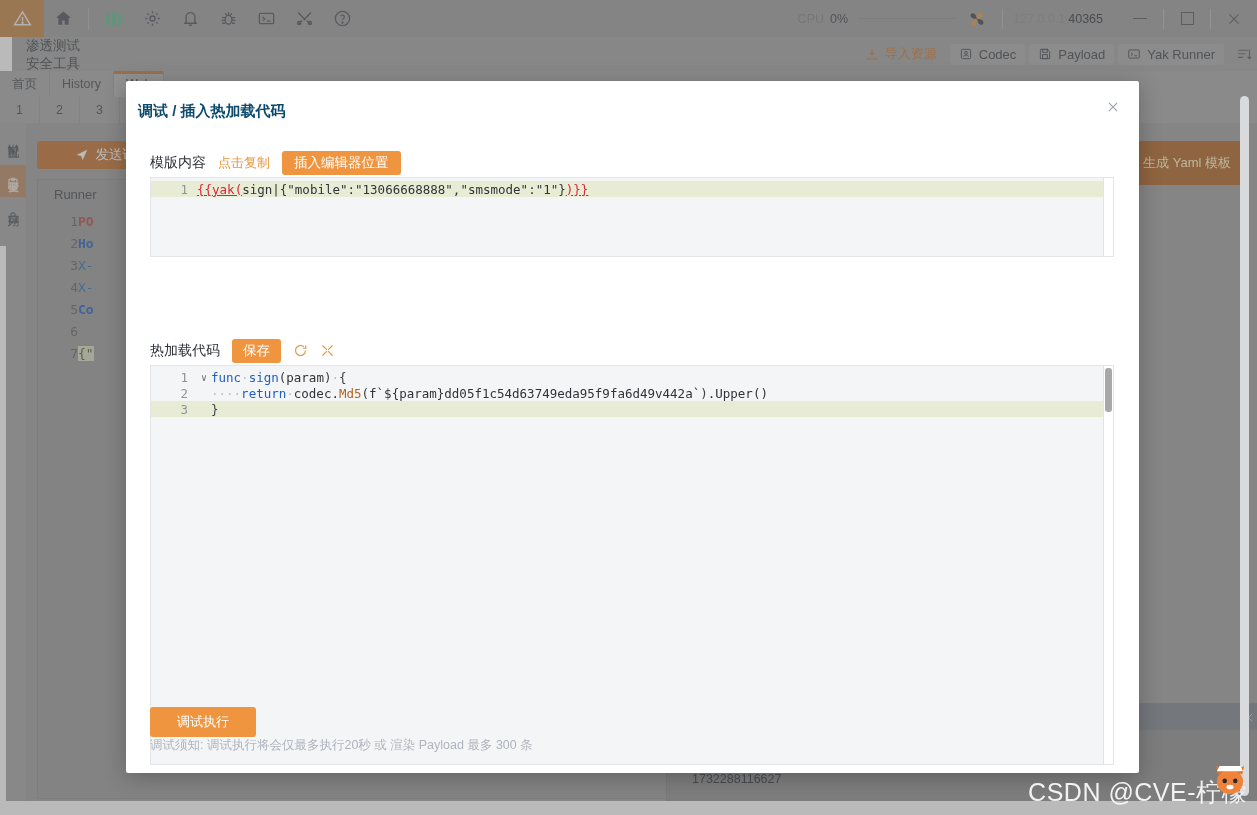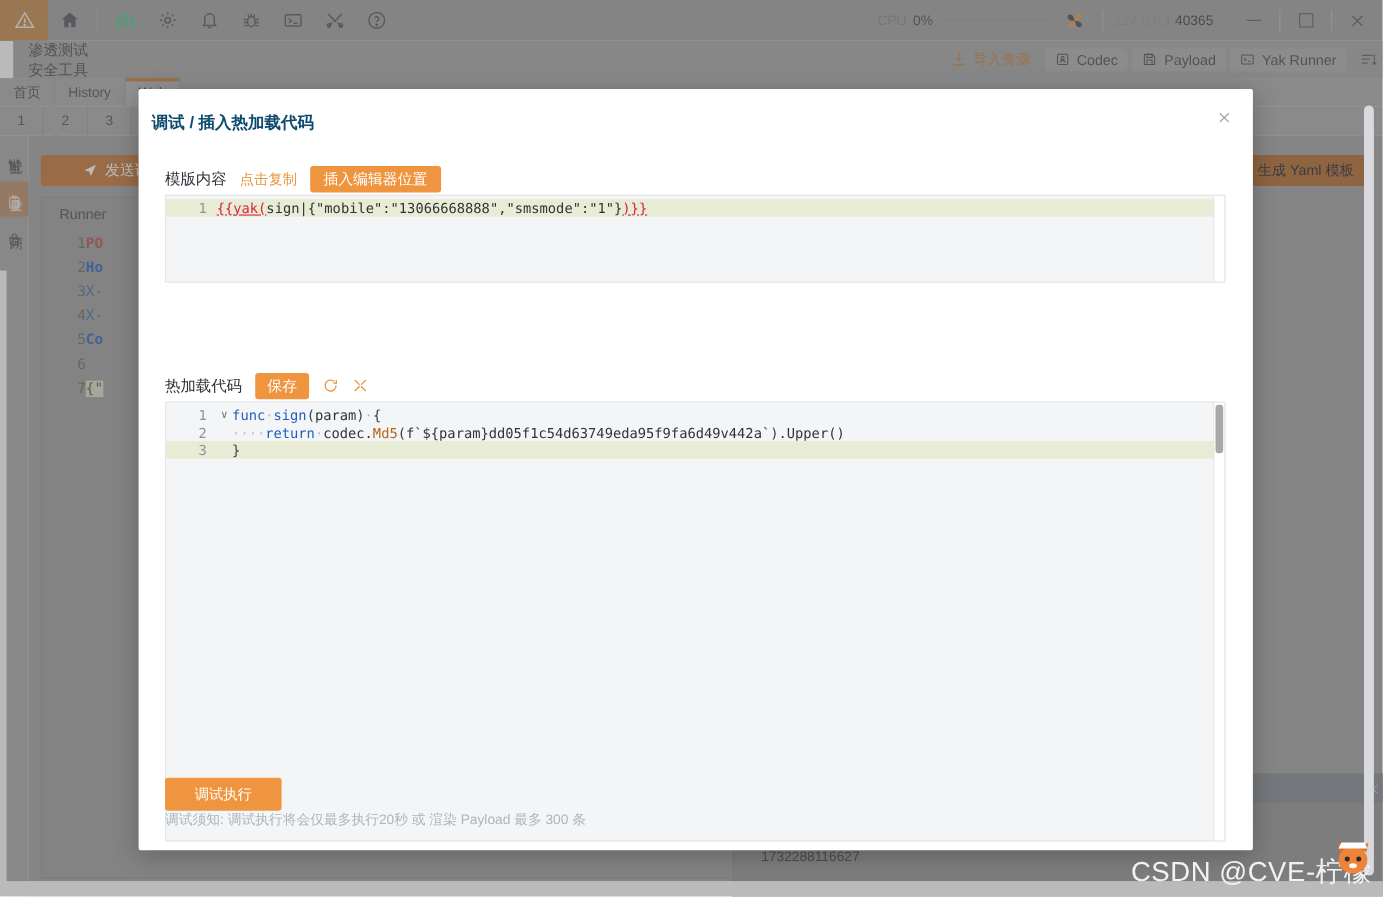--- a/index.html
+++ b/index.html
@@ -132,22 +132,22 @@
     position:absolute; left:26px; top:123px; width:1231px; height:692px;
     background:#9e9e9e;
   }
   #sendbtn {
     position:absolute; left:11px; top:18px; width:150px; height:28px;
     background:#c26f2b; border-radius:3px; color:#fff; font-size:13.5px;
     display:flex; align-items:center; justify-content:center; gap:7px;
   }
   #sendbtn svg { width:14px;height:14px;}
   #yamlbtn {
-    position:absolute; right:14px; top:18px; height:28px;
-    background:#b0601f; border-radius:3px; color:#0f172a; font-size:13px;
+    position:absolute; right:14px; top:18px; height:44px;
+    background:#b0601f; border-radius:3px; color:#fef9c3; font-size:13px;
     display:flex; align-items:center; gap:7px; padding: 0 12px;
   }
 
   #reqpanel {
     position:absolute; left:11px; top:56px; width:1090px; height:620px;
     background:#9a9a9a; border:1px solid #8e8e8e;
   }
   #reqhdr {
     position:absolute; left:0; top:0; height:28px; padding-left:16px;
     display:flex; align-items:center; font-size:13px; color:#3f444a;

